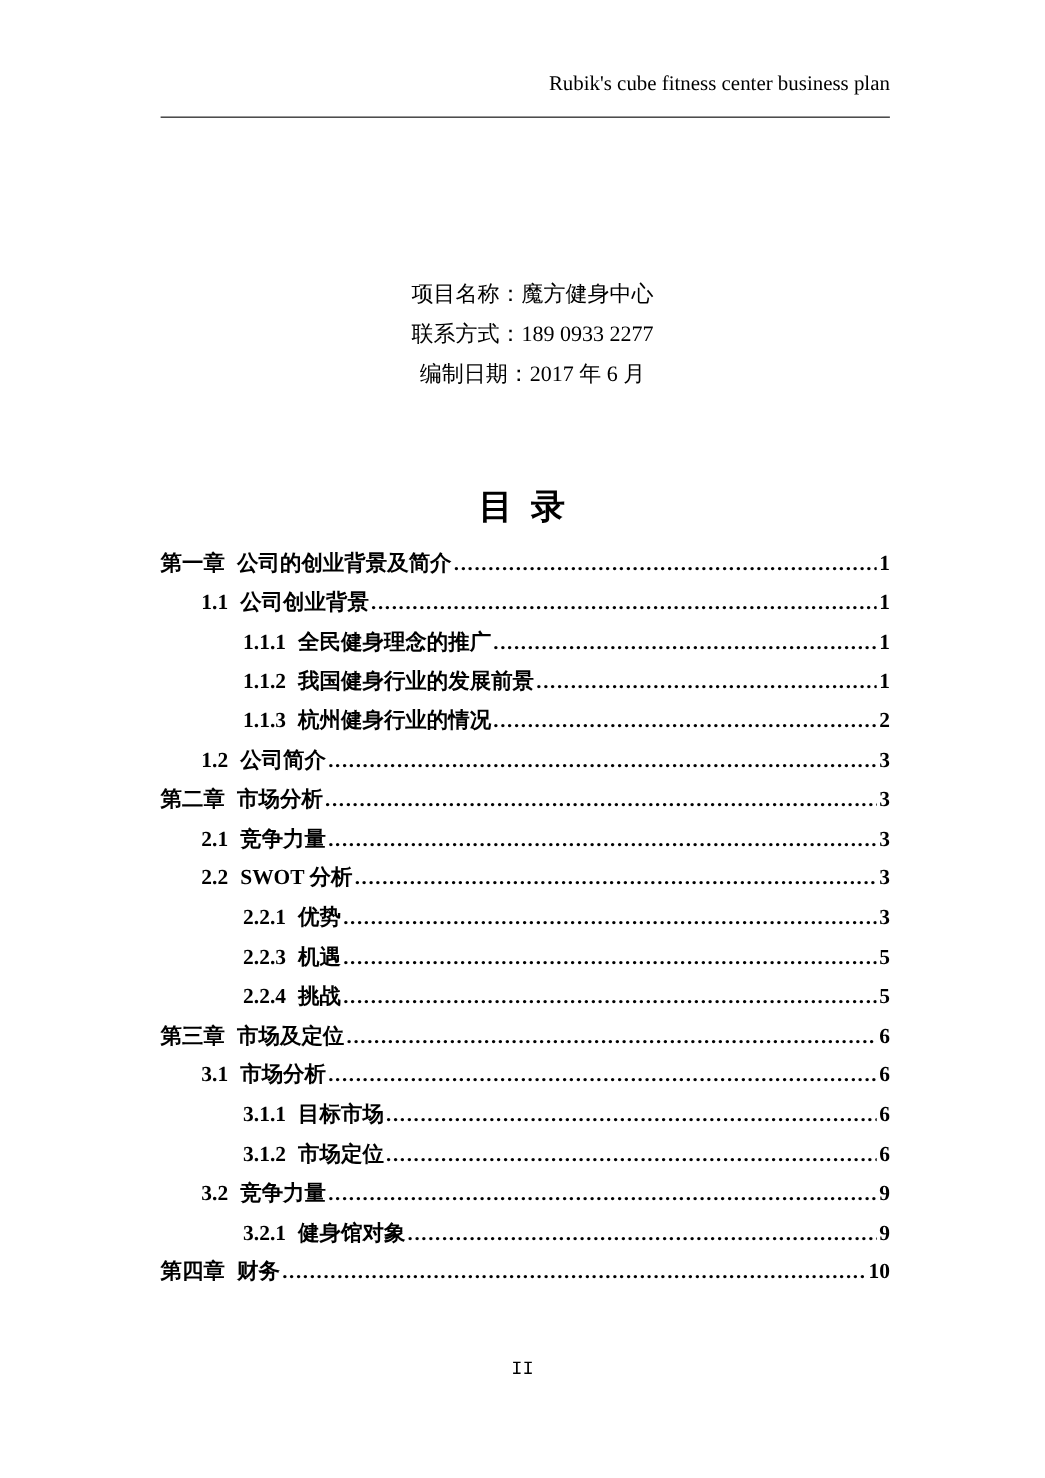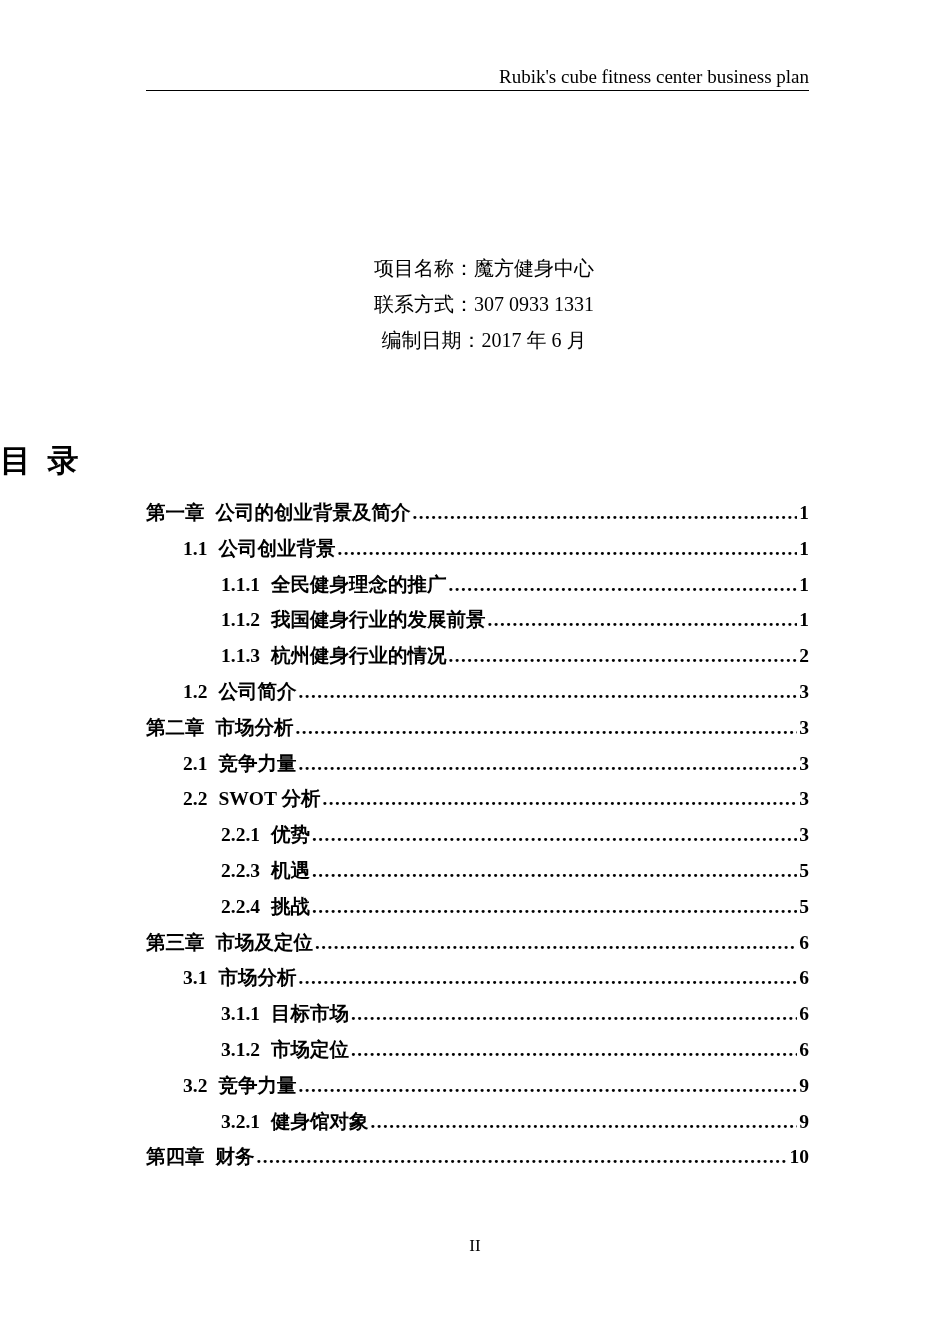--- a/index.html
+++ b/index.html
@@ -19,37 +19,37 @@
     overflow: hidden;
   }
   .header {
     position: absolute;
     top: 64px;
     left: 146px;
     width: 663px;
     text-align: right;
     font-size: 19px;
     line-height: 26px;
-    padding-bottom: 0;
+    padding-bottom: 16px;
     border-bottom: 1.5px solid #000;
   }
   .project-info {
     position: absolute;
     top: 250px;
     left: 374px;
     font-size: 20px;
     line-height: 36px;
     text-align: center;
   }
   .toc-title {
     position: absolute;
     top: 440px;
     left: 0;
     width: 100%;
-    text-align: left;
+    text-align: center;
     font-size: 31px;
     font-weight: bold;
     font-family: "Liberation Sans", "DejaVu Sans", sans-serif;
     word-spacing: 6px;
     letter-spacing: 1px;
   }
   .toc {
     position: absolute;
     top: 495px;
     left: 146px;
@@ -80,34 +80,35 @@
     font-size: 19px;
   }
   .toc-page { white-space: nowrap; }
   .footer {
     position: absolute;
     top: 1236px;
     left: 0;
     width: 100%;
     text-align: center;
     font-size: 17px;
+    font-family: Liberation Mono, monospace;
   }
 </style>
 </head>
 <body>
 
 <div class="page">
 
   <div class="header">
     <span>Rubik's cube fitness center business plan</span>
   </div>
 
   <div class="project-info">
     <div class="pi-line">项目名称：魔方健身中心</div>
-    <div class="pi-line">联系方式：307 0933 1331</div>
+    <div class="pi-line">联系方式：189 0933 2277</div>
     <div class="pi-line">编制日期：2017 年 6 月</div>
   </div>
 
   <h1 class="toc-title">目 录</h1>
 
   <div class="toc" id="toc-list">
       <div class="toc-row level-1">
         <span class="toc-number">第一章</span>
         <span class="toc-text">公司的创业背景及简介</span>
         <span class="leader"></span>

